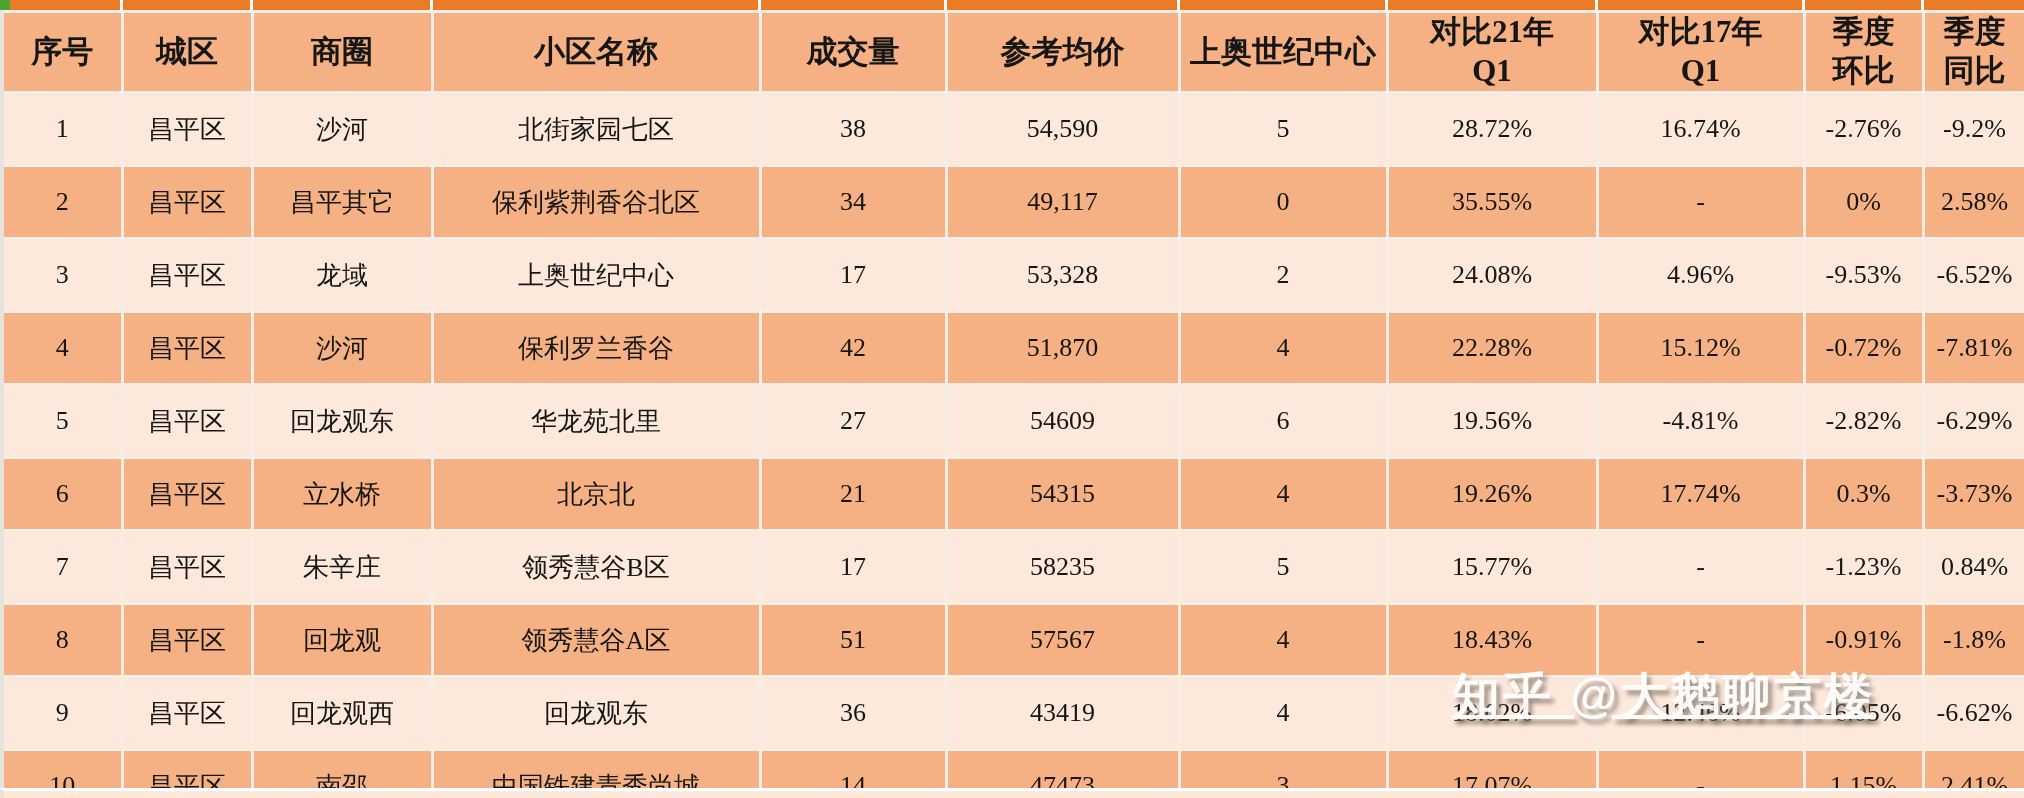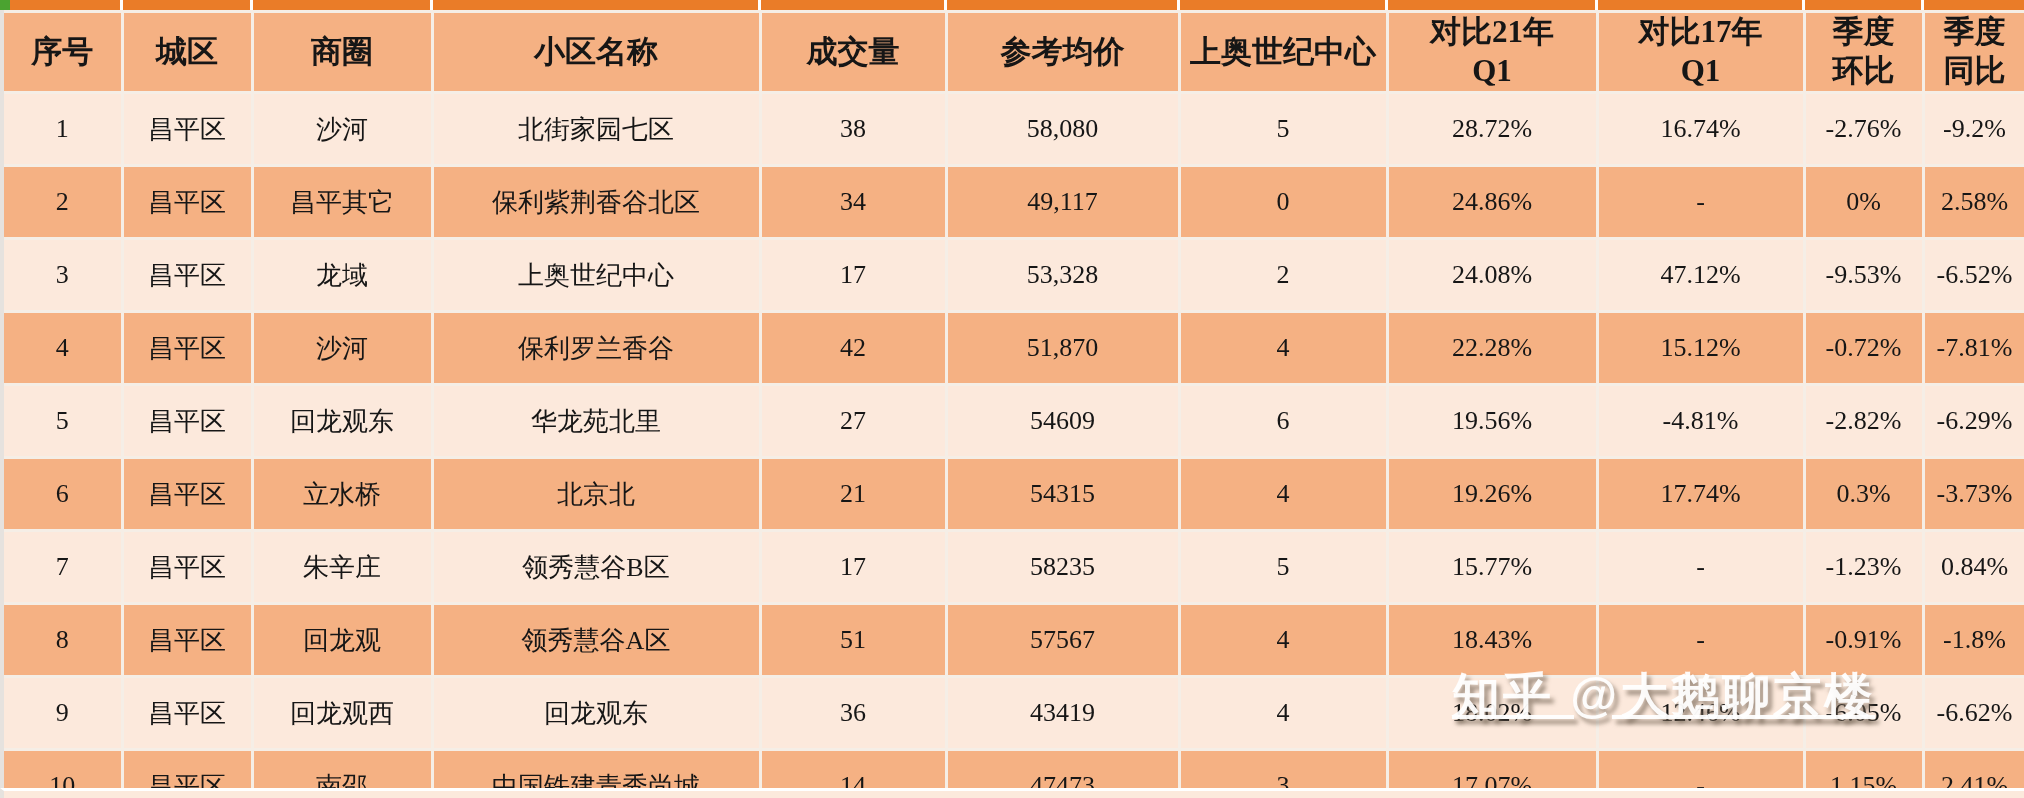--- a/index.html
+++ b/index.html
@@ -101,52 +101,52 @@
 同比</th>
     </tr>
   </thead>
   <tbody>
   <tr>
     <td>1</td>
     <td>昌平区</td>
     <td>沙河</td>
     <td>北街家园七区</td>
     <td>38</td>
-    <td>58,080</td>
+    <td>54,590</td>
     <td>5</td>
     <td>28.72%</td>
     <td>16.74%</td>
     <td>-2.76%</td>
     <td>-9.2%</td>
   </tr>
 
   <tr>
     <td>2</td>
     <td>昌平区</td>
     <td>昌平其它</td>
     <td>保利紫荆香谷北区</td>
     <td>34</td>
     <td>49,117</td>
     <td>0</td>
-    <td>24.86%</td>
+    <td>35.55%</td>
     <td>-</td>
     <td>0%</td>
     <td>2.58%</td>
   </tr>
 
   <tr>
     <td>3</td>
     <td>昌平区</td>
     <td>龙域</td>
     <td>上奥世纪中心</td>
     <td>17</td>
     <td>53,328</td>
     <td>2</td>
     <td>24.08%</td>
-    <td>47.12%</td>
+    <td>4.96%</td>
     <td>-9.53%</td>
     <td>-6.52%</td>
   </tr>
 
   <tr>
     <td>4</td>
     <td>昌平区</td>
     <td>沙河</td>
     <td>保利罗兰香谷</td>
     <td>42</td>

